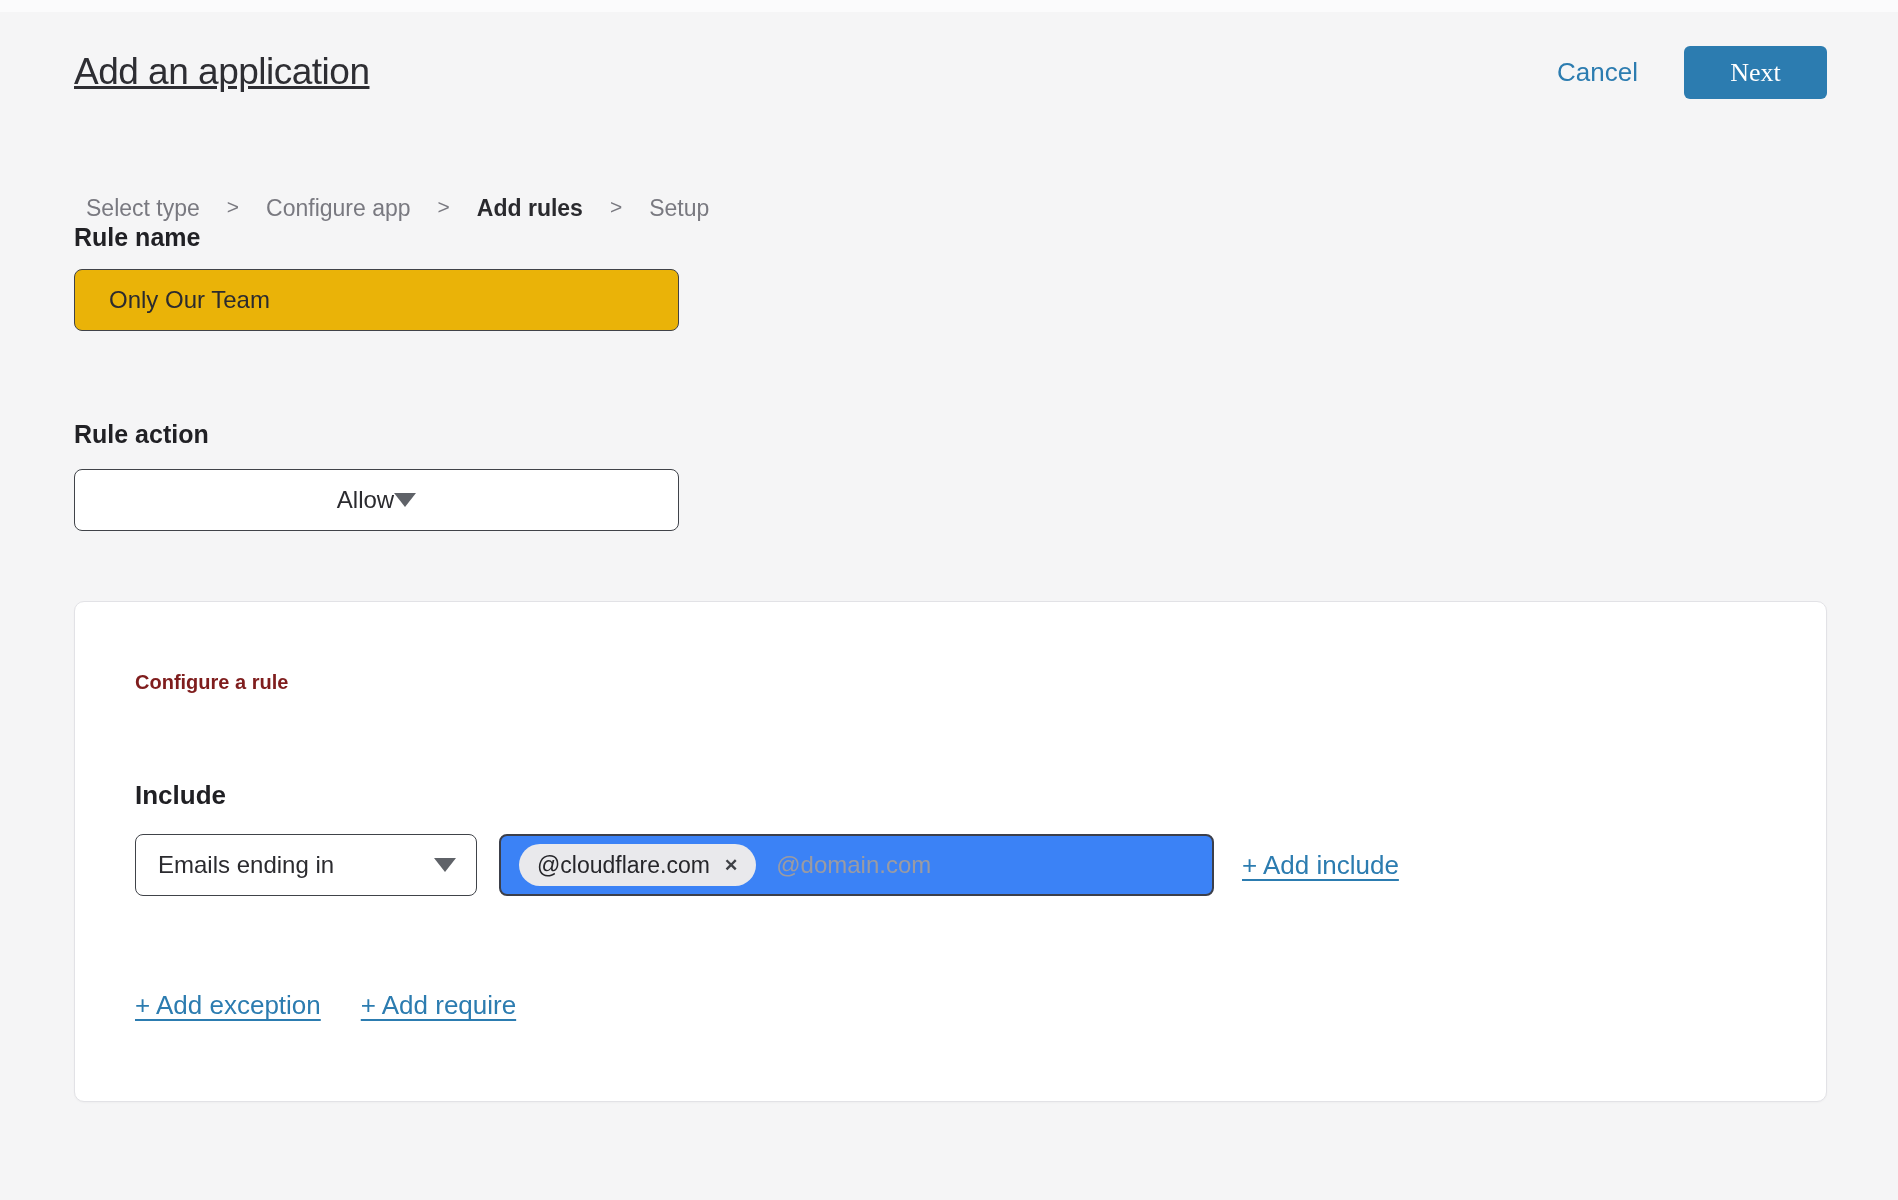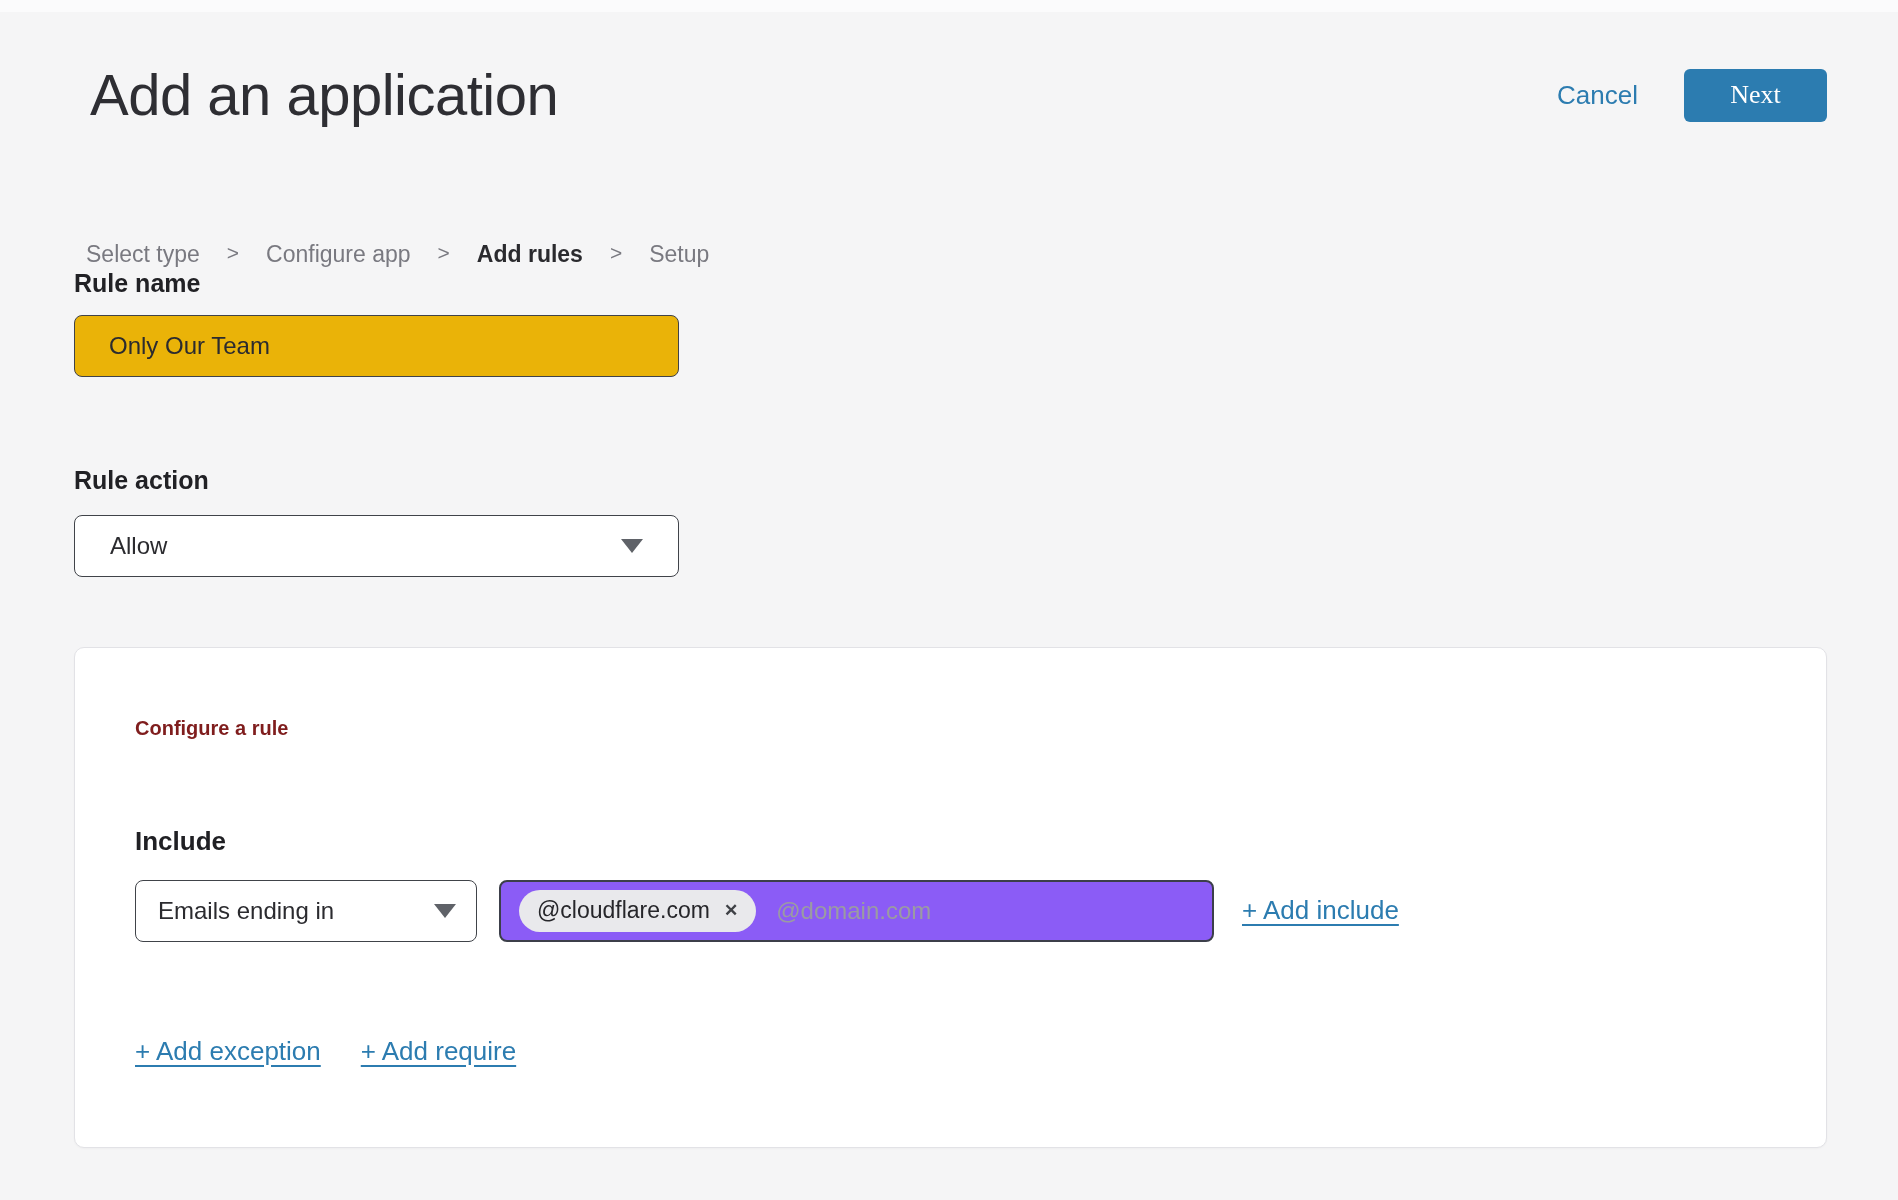--- a/index.html
+++ b/index.html
@@ -11,22 +11,22 @@
     color:#2d2d31;
     overflow:hidden;
     position:relative;
   }
   .top-strip { height:12px; background:#fbfbfc; }
   .page { padding:34px 71px 0 74px; }
 
   
   .header-row { display:flex; align-items:center; justify-content:space-between; }
   .page-title {
-    margin:16px; font-size:58px; font-weight:300; letter-spacing:-0.5px;
-    color:#2e2e33; line-height:1.15;
+    margin:0; font-size:37px; font-weight:300; letter-spacing:-0.5px;
+    color:#2e2e33; line-height:1.15;text-decoration:underline;
   }
   .header-actions { display:flex; align-items:center; gap:46px; }
   .cancel-link { font-size:26px; color:#2c7cb0; text-decoration:none; cursor:pointer; }
   .next-btn {
     width:143px; height:53px; background:#2c7cb0; color:#ffffff;
     border:none; border-radius:6px; font-size:26px;
     font-family:Liberation Serif, serif;
     display:flex; align-items:center; justify-content:center; cursor:pointer;
   }
 
@@ -47,21 +47,21 @@
   .label-rule-action { margin-top:88px; }
   .text-input {
     margin-top:17px; width:605px; height:62px;
     border:1.5px solid #404349; border-radius:8px; background:#eab308;
     font-size:24px; color:#2b2b2f; padding:0 34px;
     font-family:"Liberation Sans", sans-serif; outline:none; display:block;
   }
   .select-control {
     margin-top:20px; width:605px; height:62px;
     border:1.5px solid #404349; border-radius:8px; background:#ffffff;
-    display:flex; align-items:center; justify-content:space-between;
+    display:flex; align-items:center; justify-content:center;
     padding:0 35px; font-size:24px; color:#2b2b2f; cursor:pointer;
   }
   .caret-down {
     width:0; height:0;
     border-left:11px solid transparent; border-right:11px solid transparent;
     border-top:14px solid #5f6268;
   }
 
   
   .rule-card {
@@ -77,21 +77,21 @@
   .selector-control {
     width:342px; height:62px;
     border:1.5px solid #404349; border-radius:8px; background:#ffffff;
     display:flex; align-items:center; justify-content:space-between;
     padding:0 20px 0 22px; font-size:24px; color:#2b2b2f; cursor:pointer;
     flex:0 0 auto;
     gap:32px;
   }
   .email-box {
     margin-left:22px; width:715px; height:62px;
-    border:2px solid #3c3f4a; border-radius:8px; background:#8b5cf6;
+    border:2px solid #3c3f4a; border-radius:8px; background:#3b82f6;
     display:flex; align-items:center; padding:0 18px; gap:18px;
     flex:0 0 auto;
   }
   .chip {
     background:#e9e9ec; border-radius:999px; height:42px; padding:0 18px;
     display:flex; align-items:center; gap:14px;
     font-size:23px; color:#26262a; white-space:nowrap; flex:0 0 auto;
   }
   .chip-remove { font-size:17px; font-weight:700; color:#3f4146; cursor:pointer; line-height:1; }
   .email-input {

